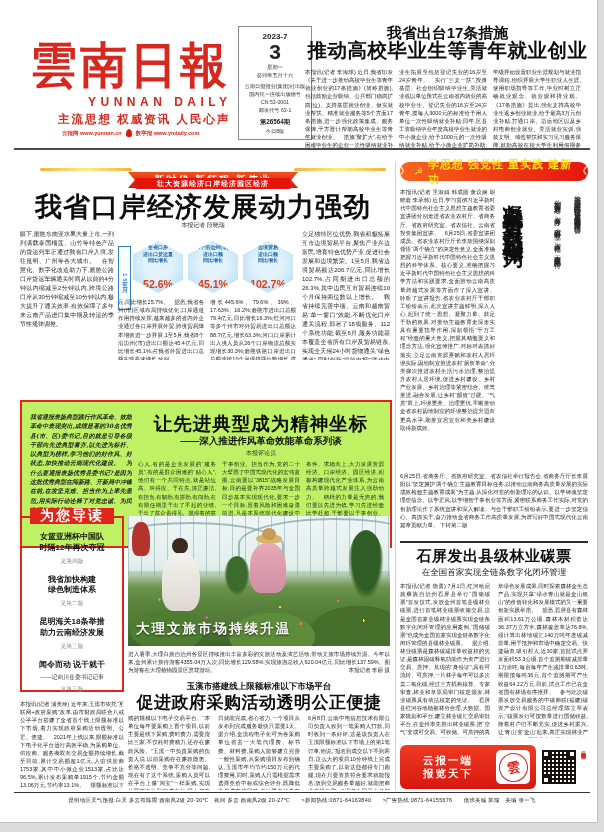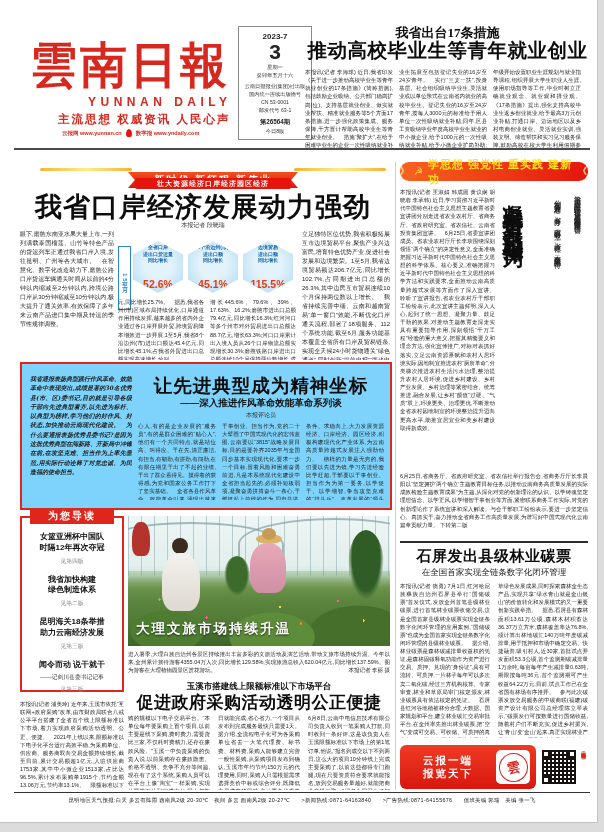--- a/index.html
+++ b/index.html
@@ -39,32 +39,32 @@
           border-radius:2px;letter-spacing:1px;}
   
   .hex{clip-path:polygon(50% 0,100% 26%,100% 74%,50% 100%,0 74%,0 26%);
        background:radial-gradient(circle at 50% 45%,#e3f3fc 0 35%,#bfe2f5 78%,#a8d5ef 100%);
        display:flex;flex-direction:column;align-items:center;justify-content:center;text-align:center;}
   .hex .hl{font-size:5px;line-height:1.35;color:#1565ad;font-weight:bold;}
   .hex .hv{font-size:10.5px;font-weight:900;color:#e8380d;margin-top:14px;}
   .period-tab{border:1px solid #2e86c8;color:#2e86c8;writing-mode:vertical-rl;font-size:6px;font-weight:bold;
               display:flex;align-items:center;justify-content:center;letter-spacing:1px;}
   
-  .redbox{border:2.5px solid #e0261a;background:#7dd3fc;}
+  .redbox{border:2.5px solid #e0261a;background:#bef264;margin-top:38px;}
   .italic-col{font-family:"DejaVu Serif","Liberation Serif",serif;font-style:italic;font-weight:600;}
   
   .study-banner{background:linear-gradient(90deg,#f7641e,#e5150d);border-radius:9px;color:#ffe31a;
         display:flex;align-items:center;justify-content:center;gap:4px;font-weight:900;font-size:11px;letter-spacing:1px;}
   .chev{color:#ffd9a0;font-size:9px;font-weight:900;}
   .vtitle{writing-mode:vertical-rl;font-weight:900;color:#0d0d0d;letter-spacing:3px;}
   .vsub{writing-mode:vertical-rl;font-size:7px;color:#222;letter-spacing:1px;}
   .divline{background:#2b2b2b;height:1.5px;}
   .serif{font-family:"Liberation Serif","DejaVu Serif",serif;}
   
-  .guide-head{background:#e0261a;color:#fff;font-weight:900;font-size:10px;display:flex;
+  .guide-head{background:#e0261a;color:#fff;font-weight:900;font-size:14px;display:flex;
               align-items:center;justify-content:center;letter-spacing:2px;}
   .guide-box{border:2px solid #e0261a;box-sizing:border-box;padding-top:14px;}
   .g-title{font-size:8px;font-weight:900;color:#111;line-height:1.35;text-align:center;}
   .g-sub{font-size:5.8px;color:#333;text-align:center;margin-top:2px;}
   .g-note{font-size:5.8px;color:#8a8a8a;text-align:center;margin-top:3px;}
   .g-item{margin-bottom:9px;}
   
   .photo{overflow:hidden;background:linear-gradient(180deg,#eef6f6 0%,#e2efec 38%,#cfe4da 46%,#7fa35a 55%,#55813a 75%,#3f6a2c 100%);}
   .pane{position:absolute;left:0;top:0;width:100%;height:46%;
         background:repeating-linear-gradient(90deg,rgba(140,170,175,.55) 0 1px,rgba(255,255,255,0) 1px 13px);}
@@ -127,21 +127,21 @@
     <div class="dline">星期一</div>
     <div class="dline">癸卯年五月十六</div>
     <div class="dline" style="margin-top:3px;">云南日报报业(集团)社出版</div>
     <div class="dline">国内统一连续出版物号</div>
     <div class="dline">CN 53-0001</div>
     <div class="dline">邮发代号 63-1</div>
     <div class="dbold" style="margin-top:3px;">第26564期</div>
     <div class="dline">今日8版</div>
   </div>
 
-  <div class="abs ctr kicker" style="left:305px;top:24px;width:285px;font-size:13px;font-family:Liberation Serif, serif;">我省出台17条措施</div>
+  <div class="abs ctr kicker" style="left:305px;top:24px;width:285px;font-size:15px;">我省出台17条措施</div>
   <div class="abs ctr headline" style="left:303px;top:37px;width:289px;font-size:19.5px;letter-spacing:.5px;">推动高校毕业生等青年就业创业</div>
   <div class="abs jus t55" style="left:305px;top:68px;width:88px;height:80px;">本报讯(记者 李海球) 近日,我省印发《关于进一步推动高校毕业生等青年就业创业的17条措施》(简称措施),包括鼓励企业吸纳、公共部门稳岗扩岗(位)、支持基层就业创业、做实就业帮扶、精准就业服务等5个方面17条措施,进一步强化政策集成、服务保障,千方百计帮助高校毕业生等青年就业创业。　措施“聚扩大”,在给予困难毕业生的企业一次性吸纳就业补贴方面,将企业范围扩大到中小微企业扩大至所有符合条件的企业和社会组织、个人,鼓励吸纳高校毕</div>
   <div class="abs jus t55" style="left:399px;top:68px;width:88px;height:80px;">业生拓展至包括登记失业的16岁至24岁青年。　实行“三支一扶”,投身基层、社会组织吸纳毕业生,灵活就业或以单位形式在云南省内就业的高校毕业生、登记失业的16岁至24岁青年,按每人3000元的标准给予用人单位一次性吸纳就业补贴;同年,区县工资吸纳毕业年度高校毕业生就业的中小微企业,给予1000元的一次性吸纳就业补贴,给予小微企业扩岗补助;鼓励高校毕业生一次性基层就业奖补3000元。　就业指导工作“一盘棋”,从大学应</div>
   <div class="abs jus t55" style="left:493px;top:68px;width:88px;height:80px;">年级开始设置职业生涯规划与就业指导课程,组织开展大学生职业人生涯,使用职场指导等工作,毕业时树立正确就业观念、就业观和择业观。　《17条措施》提出,强化支持高校毕业生返乡创业就业,给予最高3万元创业补贴,打通口岸、边远地区以及乡村电商创业就业、灵活就业实训,强装文明、缔造帮扶和实习见习服务保障,鼓励高校在校大学生利用假期参加创业培训,发放创业贷款补贴,加大“在校学生创业孵化园”扶持力度。 下转第二版</div>
 
   <div class="abs hrA" style="left:14px;top:148px;width:576px;"></div>
   <div class="abs vrule" style="left:395px;top:162px;height:628px;"></div>
 
   <div class="abs wing" style="left:40px;top:168px;width:92px;"></div>
   <div class="abs wing" style="left:294px;top:168px;width:92px;"></div>
@@ -163,21 +163,21 @@
   <div class="abs hex" style="left:188px;top:241px;width:50px;height:52px;">
     <div class="hl">8个沿边州(市)</div>
     <div class="hl">进出口额</div>
     <div class="hl">同比增长</div>
     <div class="hv">45.1%</div>
   </div>
   <div class="abs hex" style="left:243px;top:241px;width:50px;height:52px;">
     <div class="hl">边境贸易</div>
     <div class="hl">进出口额</div>
     <div class="hl">同比增长</div>
-    <div class="hv">115.5%</div>
+    <div class="hv">102.7%</div>
   </div>
 
   <div class="abs jus t55" style="left:118px;top:298px;width:86px;height:62px;">元,同比增长25.7%。　据悉,我省各州(市)区域布局持续优化,口岸通道作用持续发挥,越来越多的省内外企业通过各口岸开展外贸,跨境贸易降本增效进一步开展,1至5月,我省8个沿边州(市)进出口额达45.4亿元,同比增长45.1%,占我省外贸进出口总额实现高速增长,分别</div>
   <div class="abs jus t55" style="left:210px;top:298px;width:86px;height:62px;">增长445.6%、79.6%、39%、17.63%、16.2%;磨憨市进出口总额79.4亿元,同比增长16.3%;红河河口等多个州市对外贸易进出口总额达88.7亿元,增长63.3%;河口口岸累计出入境人员从26个口岸物流总额实现增长30.3%;磨憨铁路口岸进出口总额连续10个月保持两位数增长,成为我省对东盟第一大陆路口岸。</div>
   <div class="abs jus t6" style="left:302px;top:230px;width:88px;height:130px;">立足独特区位优势,我省积极拓展互市边境贸易平台,聚焦产业兴边富民,培育特色优势产业,促进社会发展和边境繁荣。1至5月,我省边境贸易额达206.7亿元,同比增长102.7%,占同期进出口总额的26.3%,其中边民互市贸易连续10个月保持两位数以上增长。　我省持续完善中缅、云南和越南贸易“单一窗口”效能,不断优化口岸通关流程,部署了18项服务、112个系统功能,截至6月,服务功能基本覆盖全省所有口岸及贸易链条,实现全天候24小时货物通关“绿色通道”,同时创新“提前申报”“两步申报”等模式,进一步压缩了进出口货物整体通关时间。</div>
 
   <div class="abs redbox" style="left:20px;top:362px;width:368px;height:144px;">
     <div class="abs jus italic-col" style="left:8px;top:10px;width:102px;height:124px;font-size:6px;line-height:1.55;">我省通报表扬典型践行作风革命、效能革命中表现突出,成绩显著的30名优秀县(市、区)委书记,目的就是引导各级干部向先进典型看齐,以先进为标杆、以典型为榜样,学习他们的好作风、好状态,加快推动云南现代化建设。　为什么要通报表扬优秀县委书记?是因为这批优秀典型在闯新路、开新局中冲锋在前,在攻坚克难、担当作为上率先垂范,用实际行动诠释了对党忠诚、为民造福的使命担当。</div>
     <div class="abs ctr headline" style="left:116px;top:9px;width:246px;font-size:18.5px;letter-spacing:1px;">让先进典型成为精神坐标</div>
     <div class="abs ctr" style="left:116px;top:33px;width:246px;font-size:9.5px;font-weight:bold;color:#111;">——深入推进作风革命效能革命系列谈</div>

